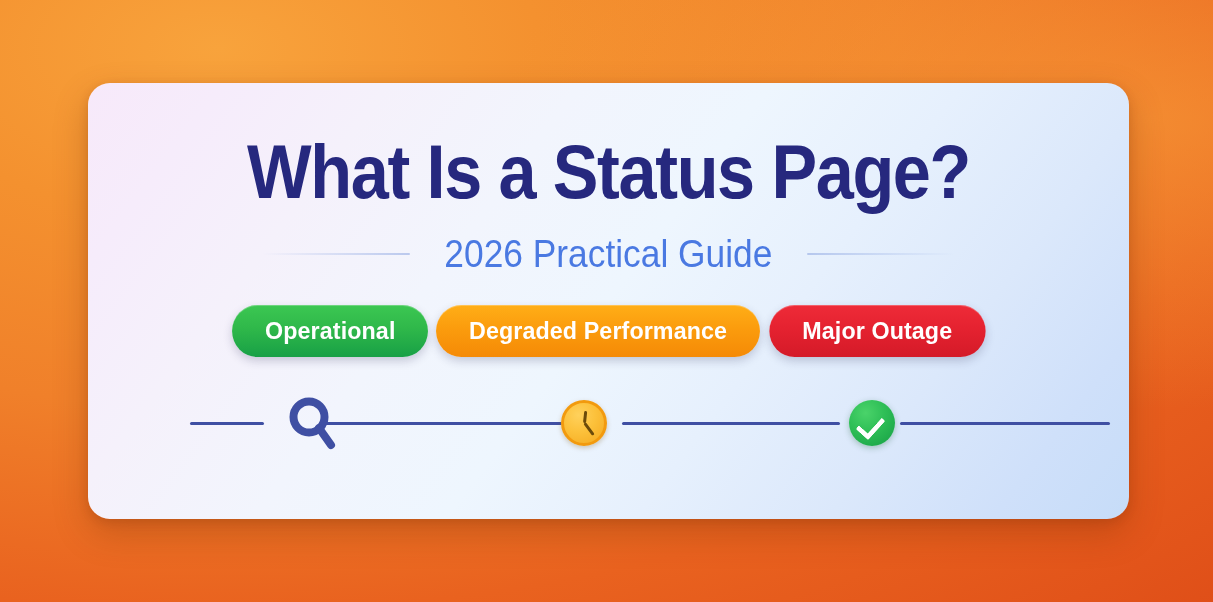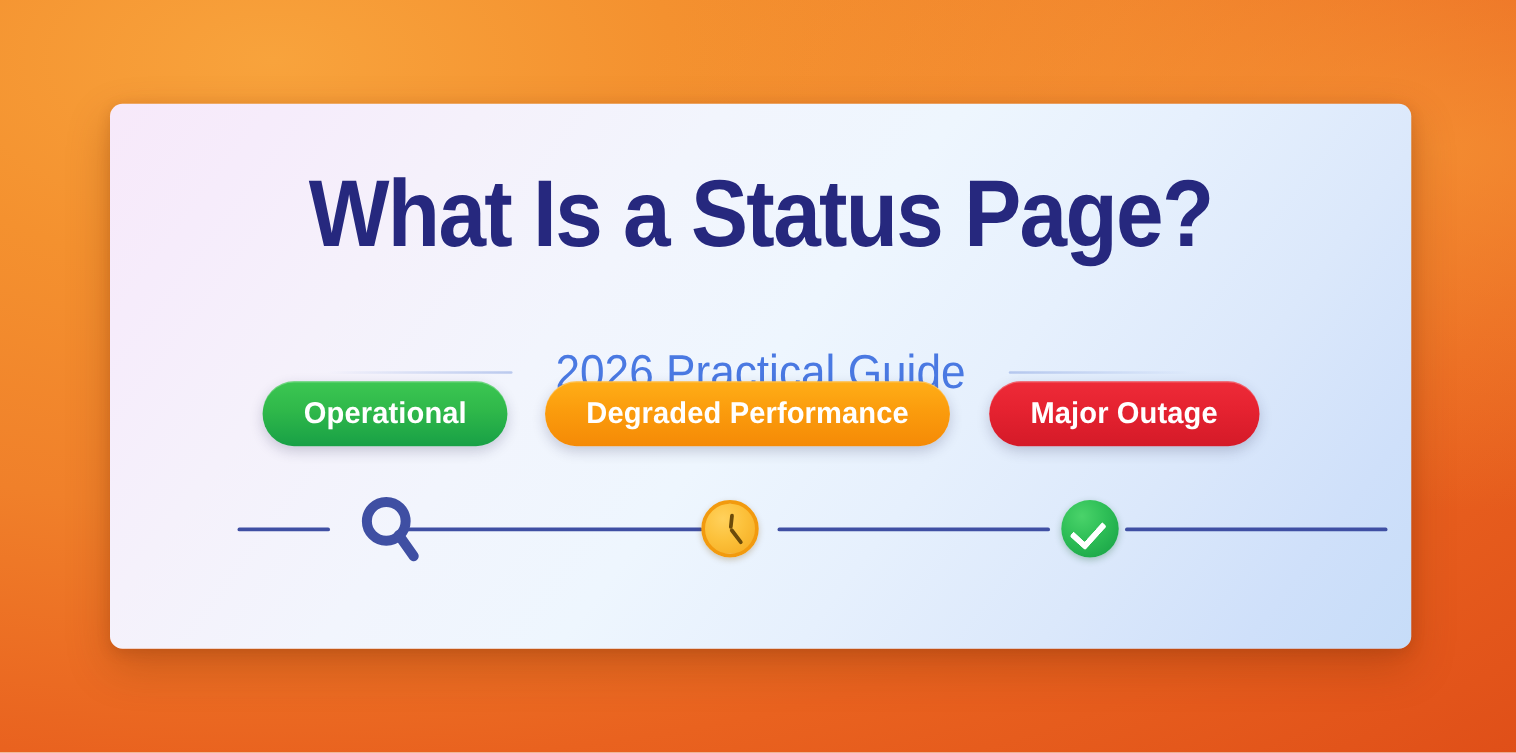--- a/index.html
+++ b/index.html
@@ -31,21 +31,21 @@
     pointer-events:none;
   }
 
   
   .card {
     position: absolute;
     left: 88px;
     top: 83px;
     width: 1041px;
     height: 436px;
-    border-radius: 10px;
+    border-radius: 22px;
     background:
       linear-gradient(127deg,
         #f7e9fa 0%,
         #f6ecfb 10%,
         #f5f1fb 22%,
         #f2f5fd 36%,
         #eef6fe 50%,
         #e6f0fd 64%,
         #dbe8fb 78%,
         #cfe0fa 90%,
@@ -75,21 +75,20 @@
 
   
   .sub-row {
     position: absolute;
     left: 0; right: 0;
     top: 150px;
     display: flex;
     align-items: center;
     justify-content: center;
     gap: 22px;
-    margin-top: 44px;
   }
   .sub-rule {
     height: 2px;
     width: 148px;
     border-radius: 2px;
     background: linear-gradient(90deg, rgba(140,165,225,0) 0%, rgba(140,165,225,.55) 100%);
   }
   .sub-rule.right {
     background: linear-gradient(90deg, rgba(140,165,225,.55) 0%, rgba(140,165,225,0) 100%);
   }
@@ -104,21 +103,20 @@
   }
 
   
   .pill-row {
     position: absolute;
     left: 0; right: 0;
     top: 222px;
     display: flex;
     align-items: center;
     justify-content: center;
-    gap: 22px;
   }
   .pill {
     height: 52px;
     display: flex;
     align-items: center;
     justify-content: center;
     padding: 0 34px;
     border-radius: 26px;
     color: #ffffff;
     font-family: "Liberation Sans", sans-serif;

